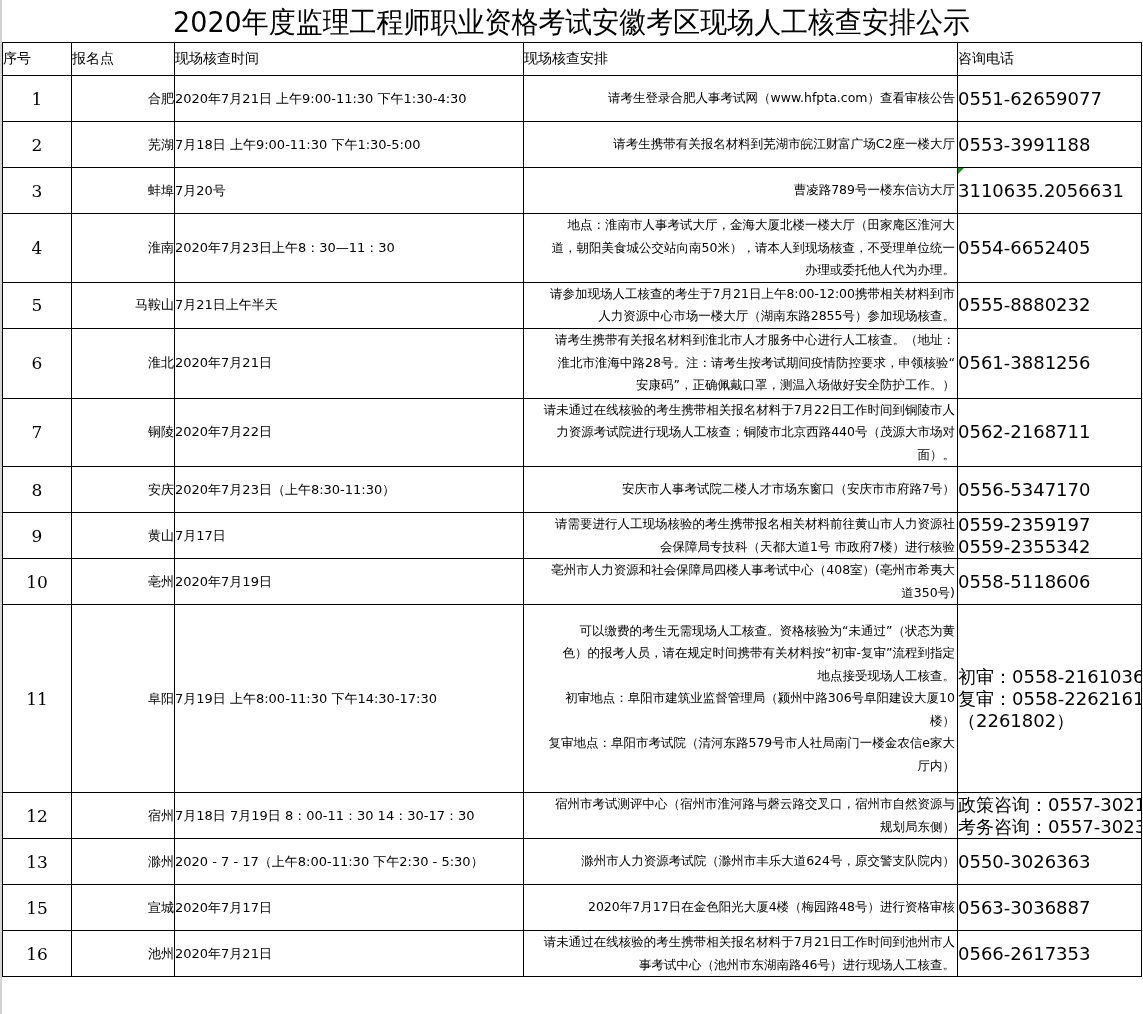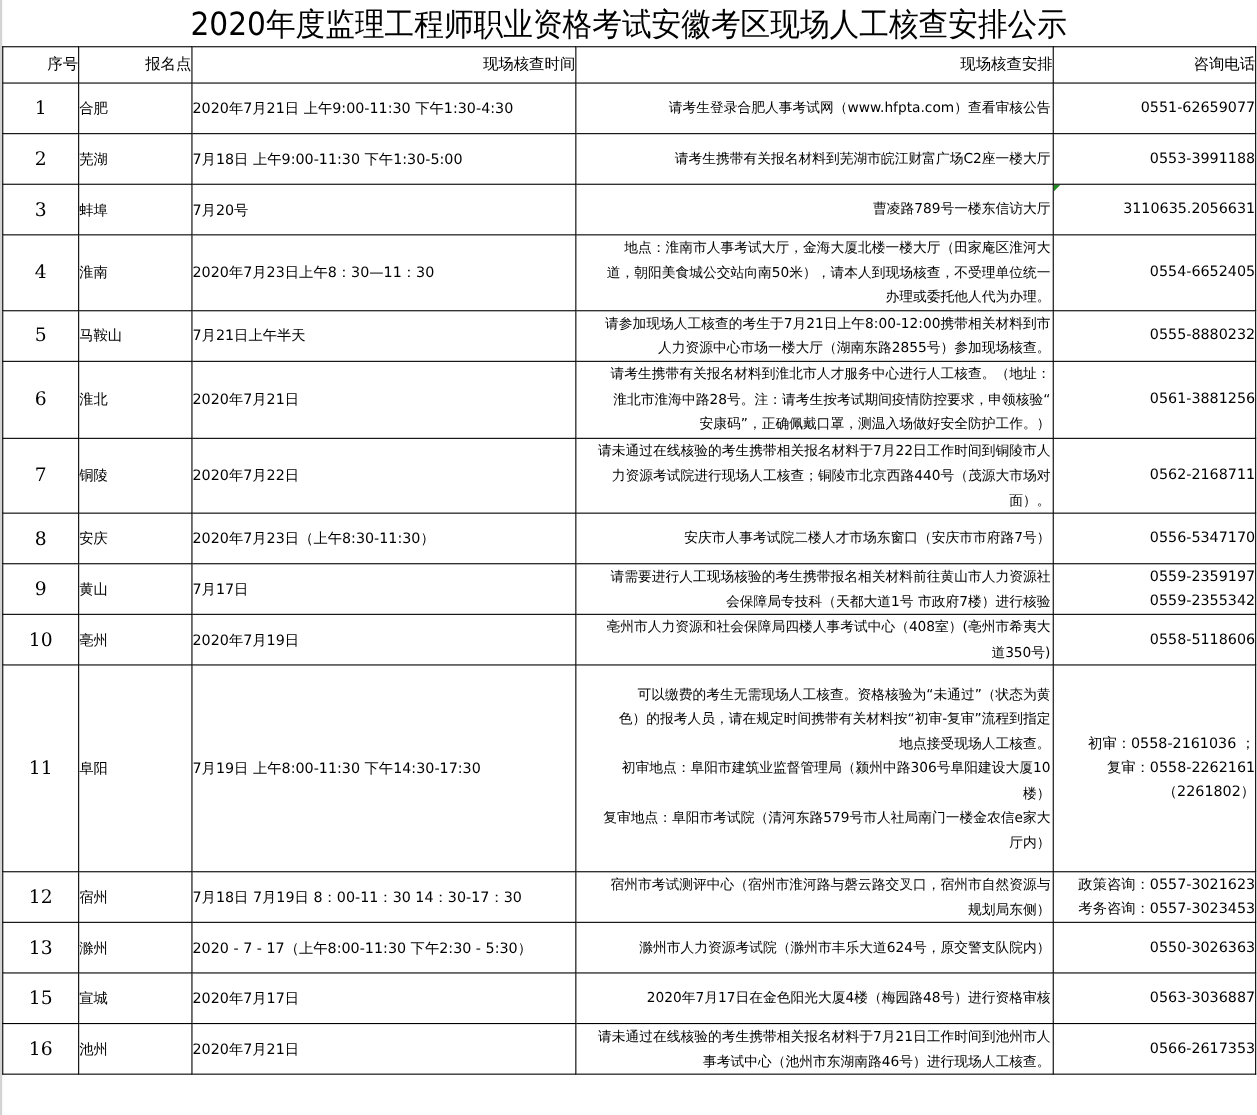--- a/index.html
+++ b/index.html
@@ -46,46 +46,46 @@
     td, th {
       border: 1.5px solid #000;
       padding: 0;
       font-weight: normal;
       vertical-align: middle;
       overflow: hidden;
     }
     th {
       font-size: 14px;
       height: 32px;
-      text-align: right;
+      text-align: left;
     }
     td.no {
       text-align: center;
       font-family: "DejaVu Serif", "Liberation Serif", serif;
       font-size: 17px;
     }
     td.site {
-      text-align: left;
+      text-align: right;
       font-size: 13px;
     }
     td.time {
       text-align: left;
       font-size: 13px;
       white-space: nowrap;
     }
     td.arr {
       text-align: right;
       font-size: 12.5px;
       line-height: 22.5px;
       padding-left: 2px;
       padding-right: 2px;
     }
     td.phone {
-      text-align: right;
-      font-size: 13px;
+      text-align: left;
+      font-size: 18px;
       line-height: 22px;
       position: relative;
     }
     .arr-line { display: block; white-space: nowrap; }
     .phone-line { display: block; white-space: nowrap; }
     .green-mark {
       position: absolute;
       left: 0; top: 0;
       width: 0; height: 0;
       border-top: 6px solid #1f8a1f;

